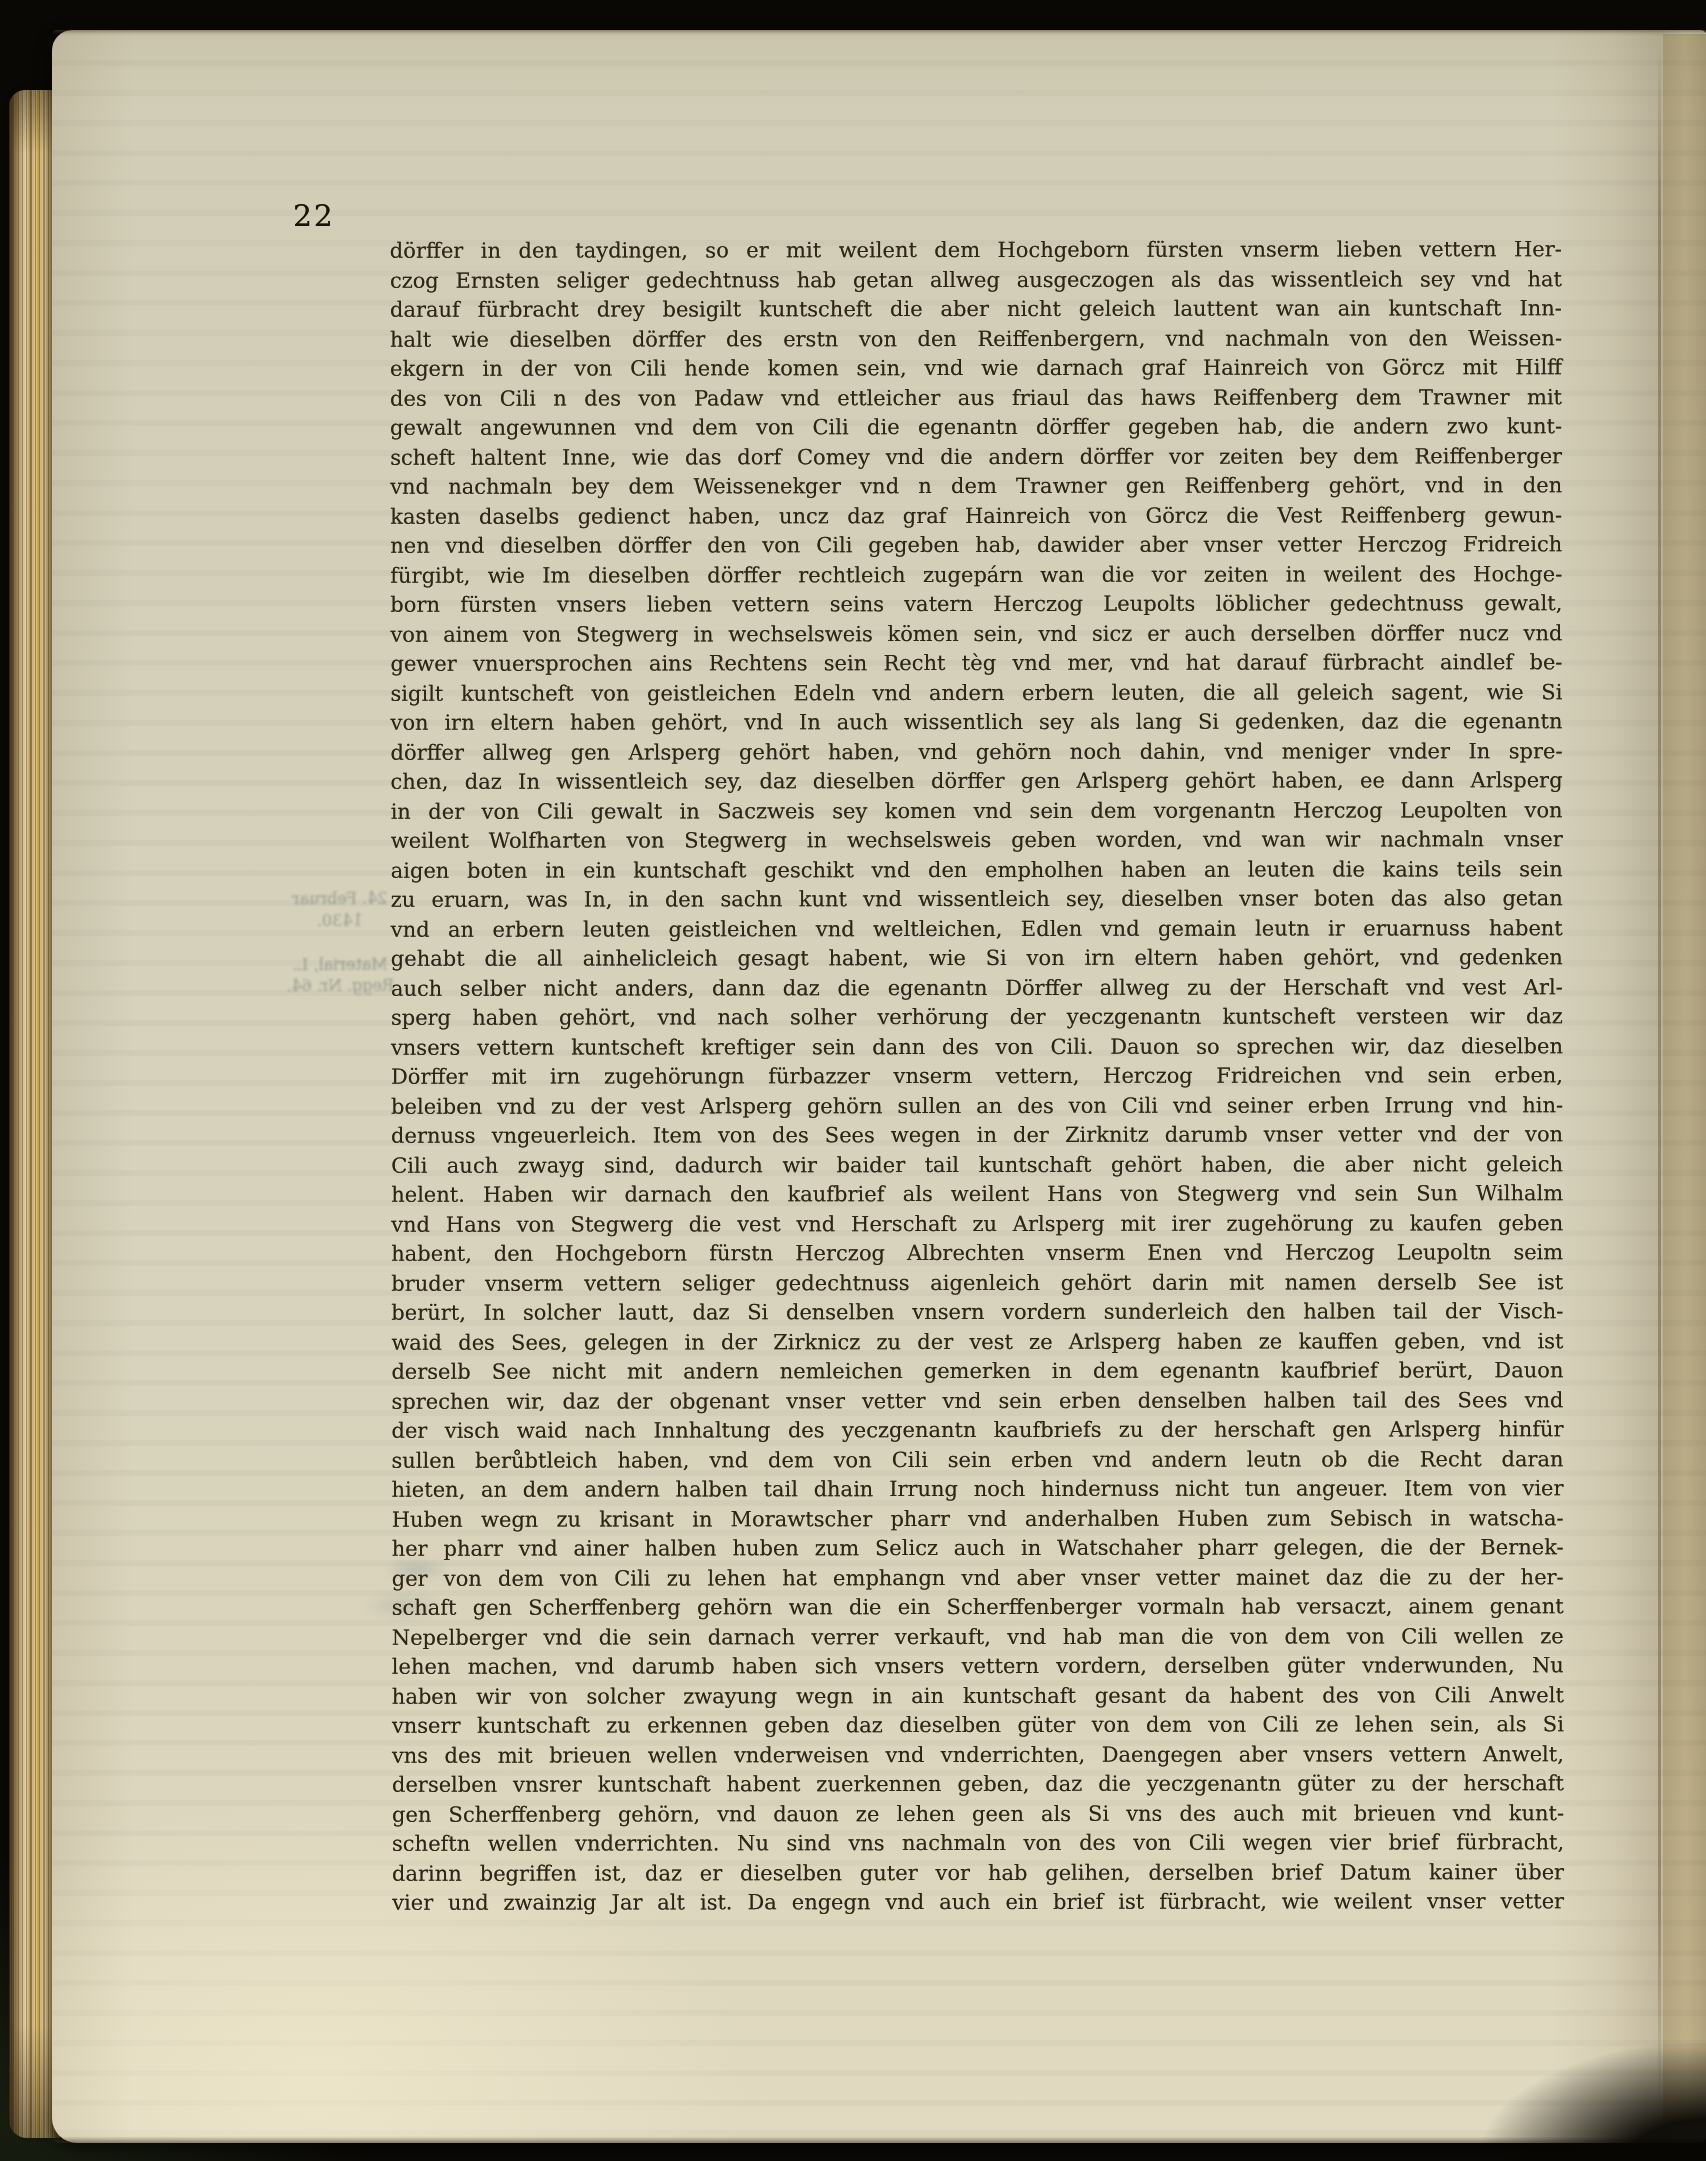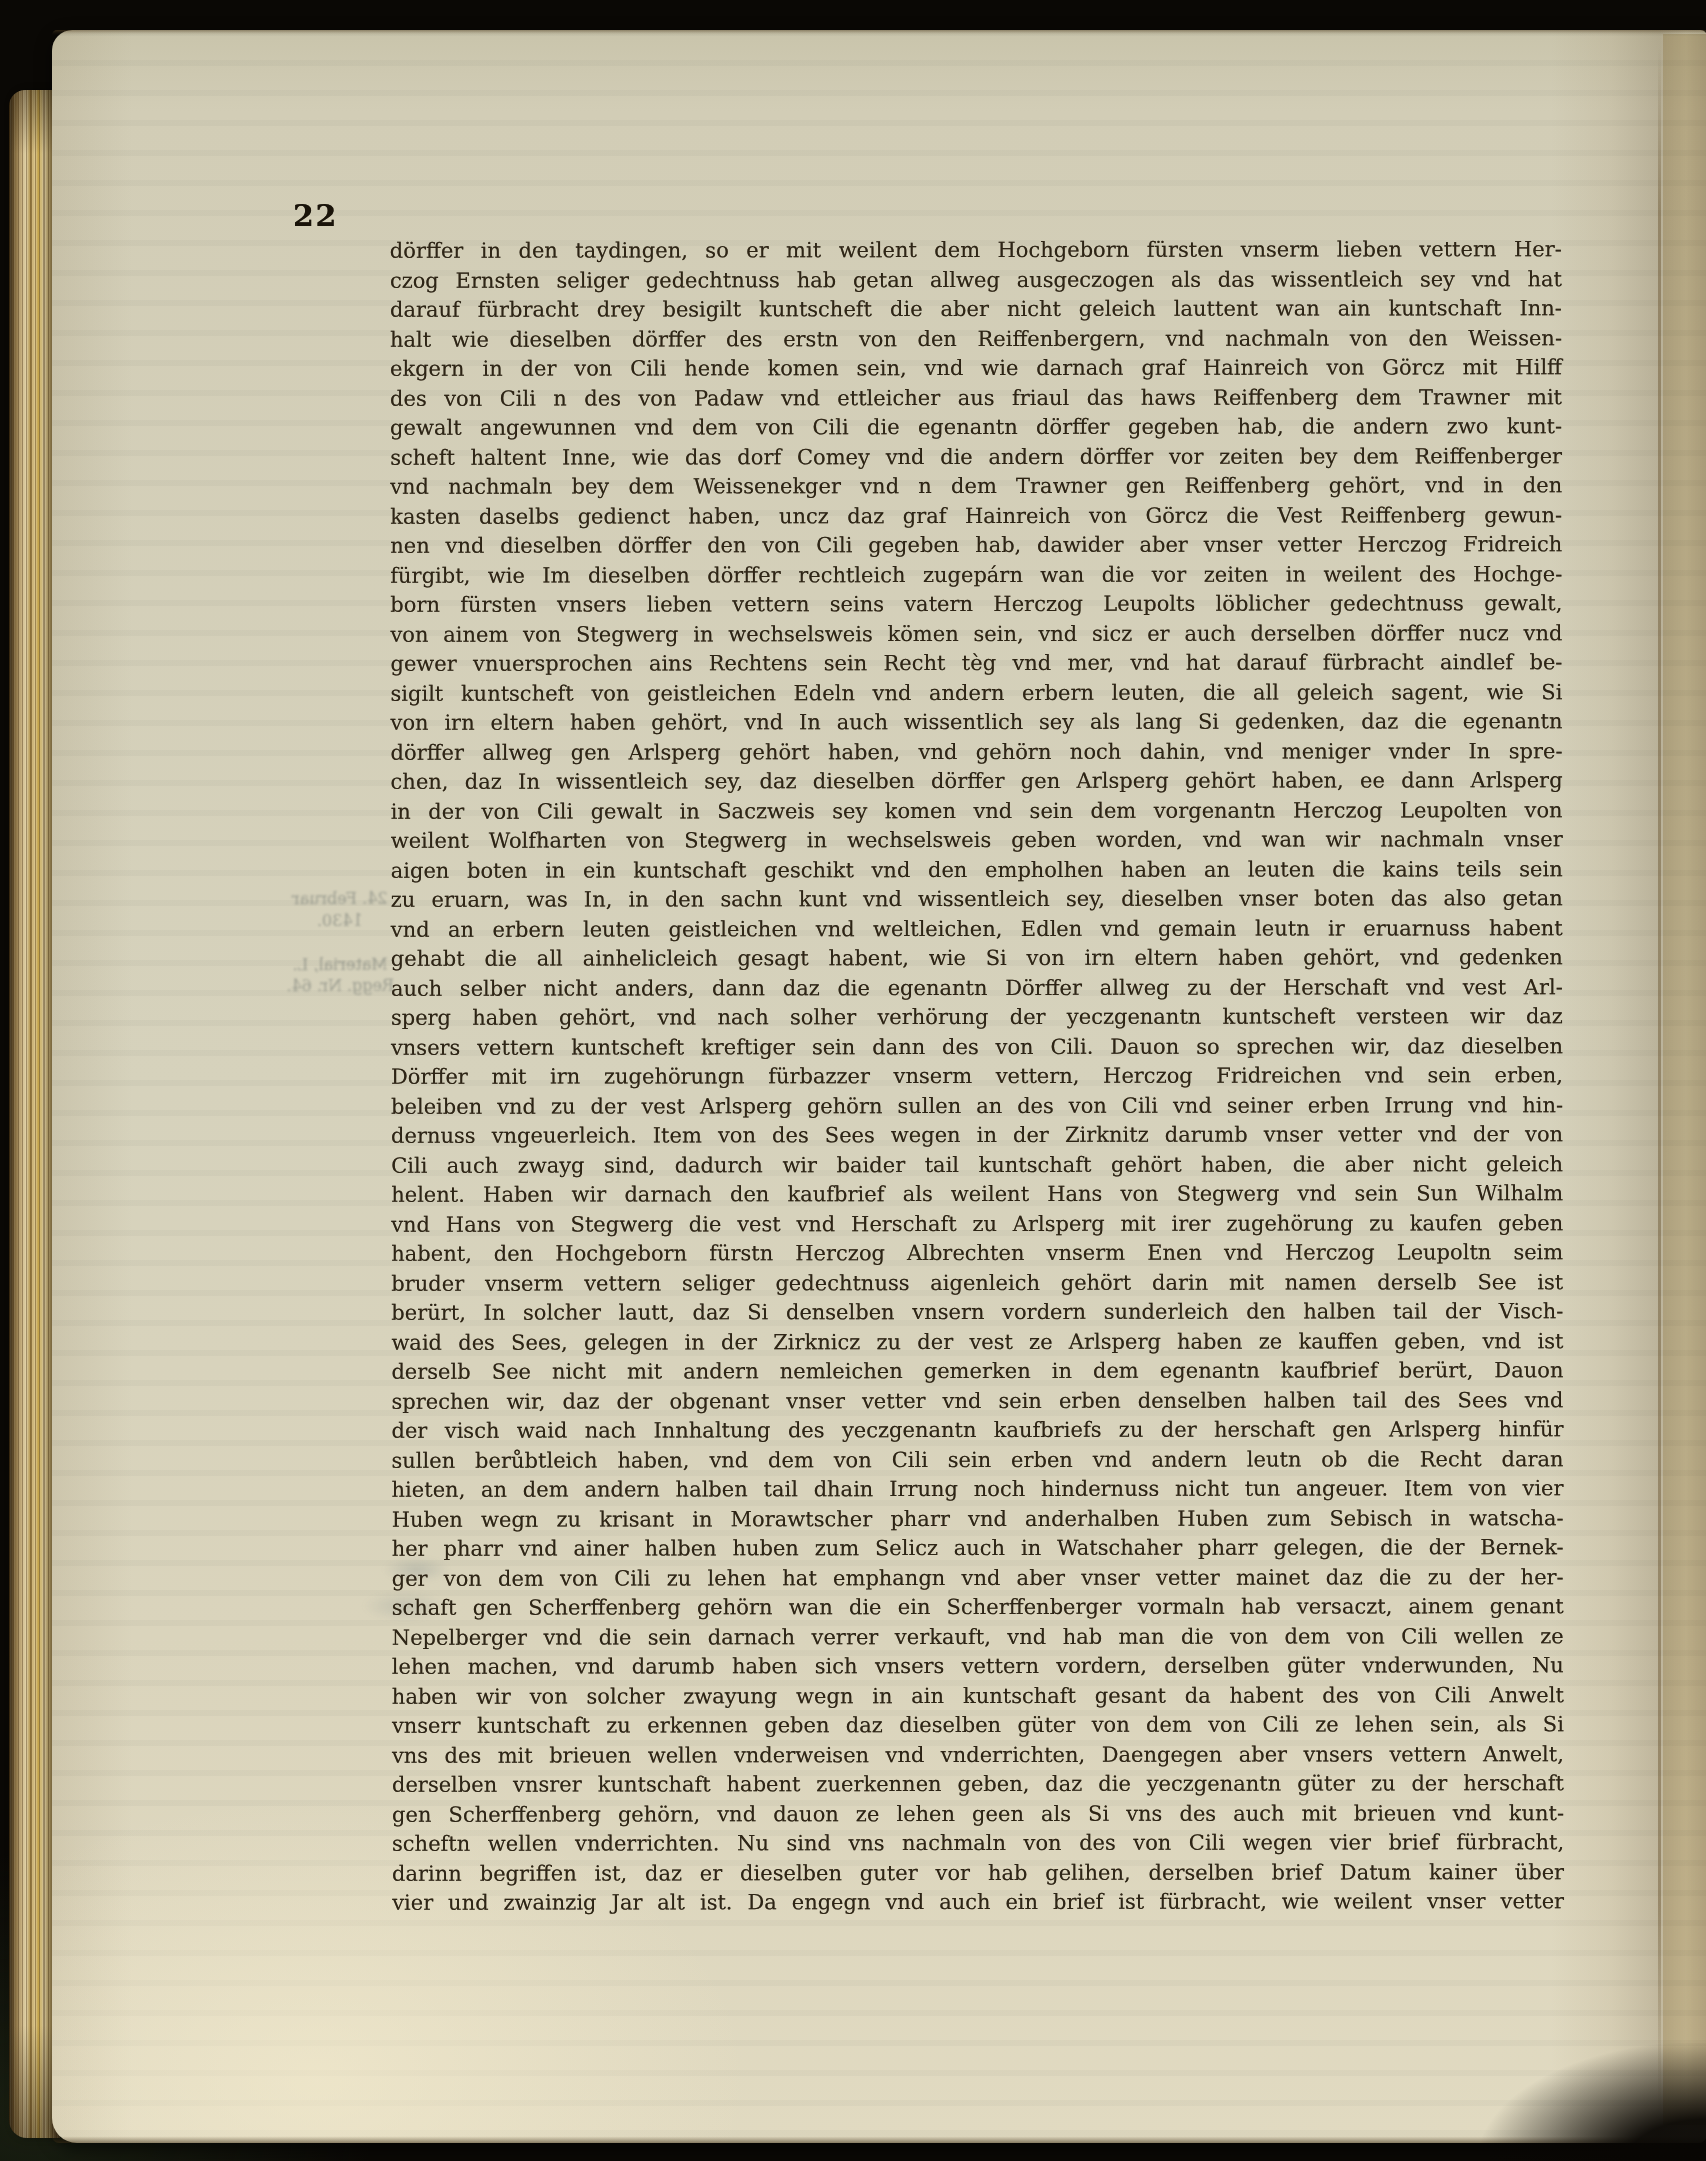--- a/index.html
+++ b/index.html
@@ -57,21 +57,21 @@
     background: linear-gradient(90deg, rgba(214,198,158,0.55), rgba(172,150,104,0.45));
     mix-blend-mode: multiply;
   }
   .corner-shadow-br {
     position: absolute; right: 0; bottom: 0; width: 226px; height: 118px;
     background: radial-gradient(ellipse at 100% 100%, rgba(8,6,3,0.95) 25%, transparent 72%);
   }
 
   .page-number {
     position: absolute; left: 241px; top: 168px;
-    font-size: 30px; font-weight: bold; letter-spacing: 1.6px;
+    font-size: 30px; font-weight: normal; letter-spacing: 1.6px;
     color: #191309;
     text-shadow: 0 0 0.5px rgba(25,19,9,0.7);
   }
 
   .textblock {
     position: absolute; left: 391px; top: 236px; width: 1172px;
     transform: rotate(-0.08deg);
   }
   .text-line {
     height: 29.5px; line-height: 29.5px;

